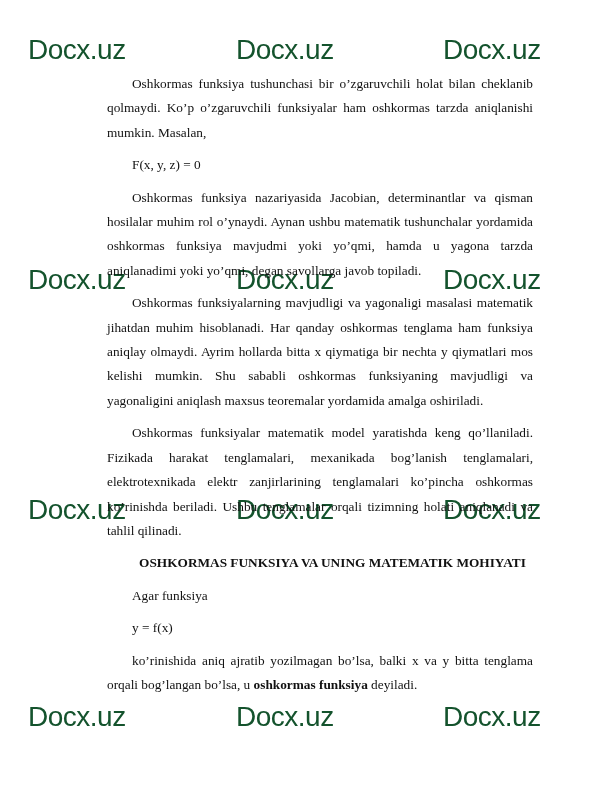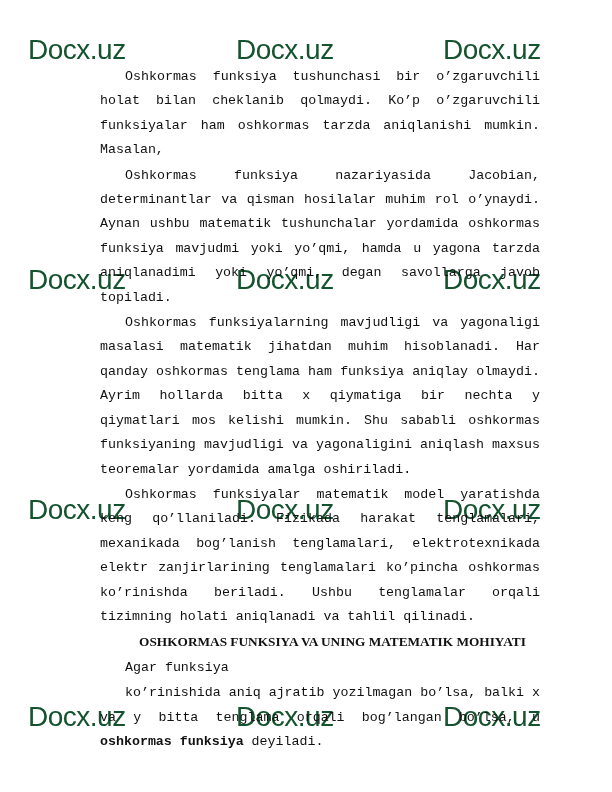--- a/index.html
+++ b/index.html
@@ -15,21 +15,21 @@
       white-space: nowrap;
     }
     .page {
       position: absolute; left: 99px; top: 64px; width: 442px;
       z-index: 1;
       font-family: "Liberation Serif", "DejaVu Serif", serif;
       font-size: 13.3px;
       color: #111;
       line-height: 24.4px;
     }
-    .p { margin: 1px; text-align: justify; text-indent: 25px; font-family: Liberation Mono, monospace; }
+    .p { margin: 8px; text-align: justify; text-indent: 25px; }
     .h { margin: 0; padding-left: 25px; font-weight: bold; text-align: center; }
     .num { display: inline-block; width: 18px; }
     b { font-weight: bold; }
   </style>
 </head>
 <body>
 
 <div class="watermark-layer">
   <div class="wm" style="left:28px; top:36px;">Docx.uz</div>
   <div class="wm" style="left:236px; top:36px;">Docx.uz</div>
@@ -43,21 +43,23 @@
   <div class="wm" style="left:236px; top:496px;">Docx.uz</div>
   <div class="wm" style="left:443px; top:496px;">Docx.uz</div>
 
   <div class="wm" style="left:28px; top:703px;">Docx.uz</div>
   <div class="wm" style="left:236px; top:703px;">Docx.uz</div>
   <div class="wm" style="left:443px; top:703px;">Docx.uz</div>
 </div>
 
 <div class="page">
   <p class="p">Oshkormas funksiya tushunchasi bir o’zgaruvchili holat bilan cheklanib qolmaydi. Ko’p o’zgaruvchili funksiyalar ham oshkormas tarzda aniqlanishi mumkin. Masalan,</p>
+  <p class="p">F(x, y, z) = 0</p>
   <p class="p">Oshkormas funksiya nazariyasida Jacobian, determinantlar va qisman hosilalar muhim rol o’ynaydi. Aynan ushbu matematik tushunchalar yordamida oshkormas funksiya mavjudmi yoki yo’qmi, hamda u yagona tarzda aniqlanadimi yoki yo’qmi, degan savollarga javob topiladi.</p>
   <p class="p">Oshkormas funksiyalarning mavjudligi va yagonaligi masalasi matematik jihatdan muhim hisoblanadi. Har qanday oshkormas tenglama ham funksiya aniqlay olmaydi. Ayrim hollarda bitta x qiymatiga bir nechta y qiymatlari mos kelishi mumkin. Shu sababli oshkormas funksiyaning mavjudligi va yagonaligini aniqlash maxsus teoremalar yordamida amalga oshiriladi.</p>
   <p class="p">Oshkormas funksiyalar matematik model yaratishda keng qo’llaniladi. Fizikada harakat tenglamalari, mexanikada bog’lanish tenglamalari, elektrotexnikada elektr zanjirlarining tenglamalari ko’pincha oshkormas ko’rinishda beriladi. Ushbu tenglamalar orqali tizimning holati aniqlanadi va tahlil qilinadi.</p>
 
   <p class="h">OSHKORMAS FUNKSIYA VA UNING MATEMATIK MOHIYATI</p>
 
   <p class="p">Agar funksiya</p>
+  <p class="p">y = f(x)</p>
   <p class="p"><span>ko’rinishida aniq ajratib yozilmagan bo’lsa, balki x va y bitta tenglama orqali bog’langan bo’lsa, u </span><b>oshkormas funksiya</b><span> deyiladi.</span></p>
 </div>
 
 </body></html>

